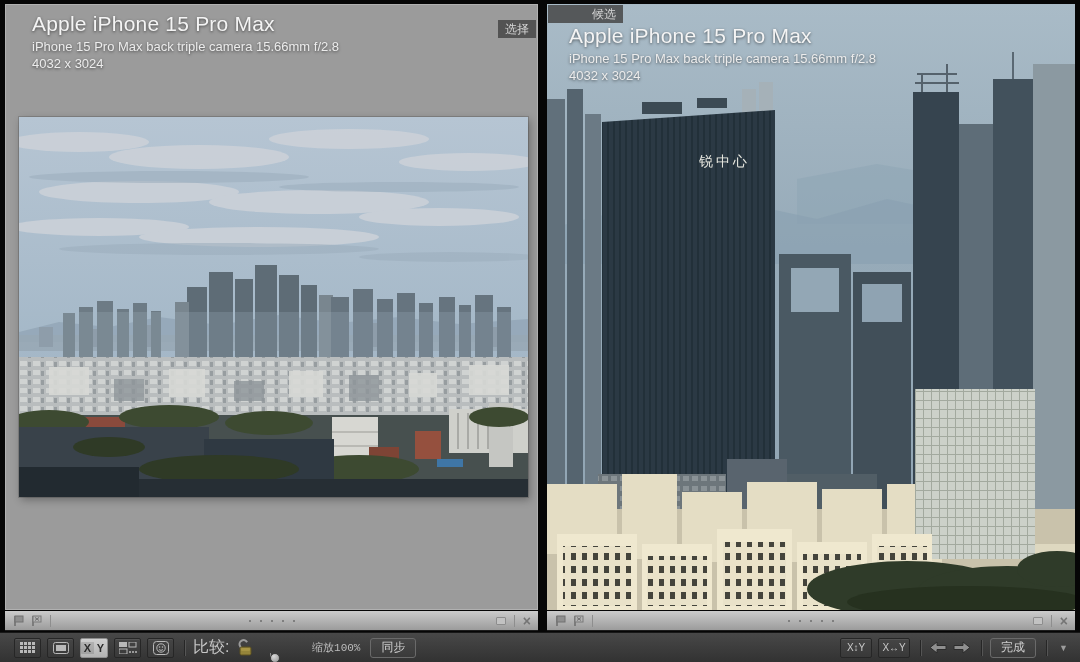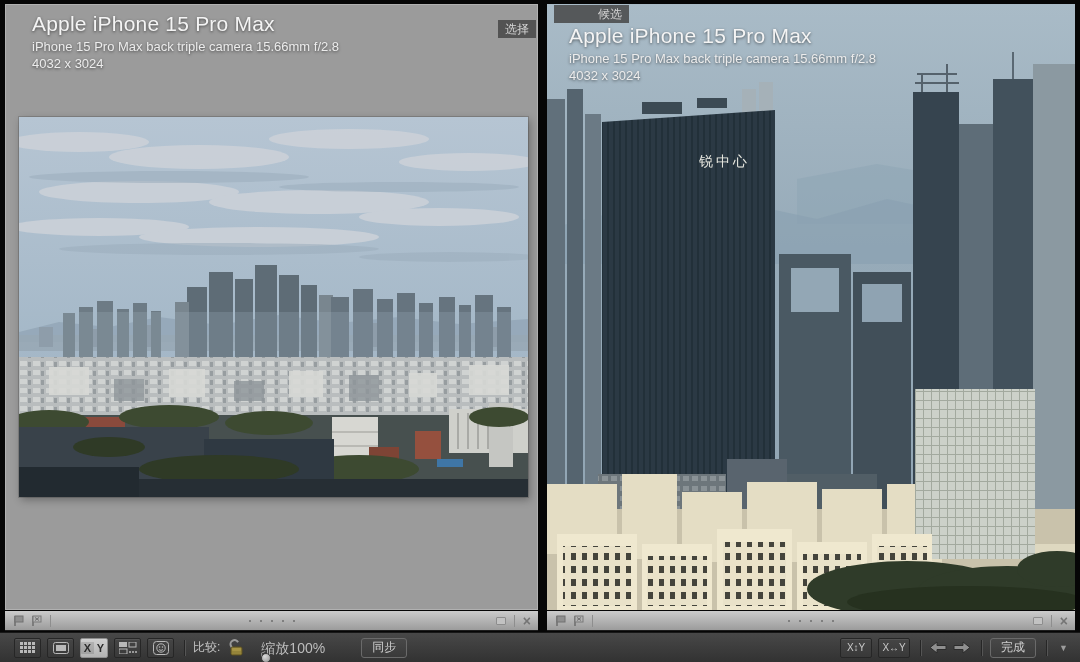--- a/index.html
+++ b/index.html
@@ -16,21 +16,21 @@
   .exif { position:absolute; z-index:5; color:#f4f4f4; text-shadow:0 1px 3px rgba(0,0,0,.55); }
   .pane.left  .exif { left:27px; top:6px; }
   .pane.right .exif { left:22px; top:18px; }
   .exif .title { font-size:21px; line-height:28px; font-weight:400; letter-spacing:.2px; }
   .exif .sub   { font-size:13px; line-height:17px; color:#ececec; }
   .exif .dims  { font-size:13px; line-height:17px; color:#ececec; }
 
   .badge { position:absolute; z-index:6; font-size:12px; line-height:16px; padding:1px 7px;
            background:rgba(70,70,70,.85); color:#d6d6d6; }
   .pane.left  .badge { top:16px; right:2px; }
-  .pane.right .badge { top:1px; left:7px;padding-left:44px; }
+  .pane.right .badge { top:1px; left:1px;padding-left:44px; }
 
   .photo-fit { position:absolute; left:14px; top:113px; width:509px; height:380px;
                box-shadow:0 0 0 1px rgba(0,0,0,.15), 2px 3px 8px rgba(0,0,0,.3); }
   .photo-fill { position:absolute; inset:0;text-align:center; }
   svg.cityscape { display:block; width:100%; height:100%; }
 
   
   .strip { position:absolute; top:611px; height:20px; background:linear-gradient(#cbcbcb,#9c9c9c);
            border-bottom:1px solid #1c1c1c; display:flex; align-items:center; padding:0 7px; z-index:7; }
   .strip.left  { left:5px;  width:533px; }
@@ -45,28 +45,28 @@
 
   
   .toolbar { position:absolute; left:0; top:632px; width:1080px; height:30px;
              background:linear-gradient(#484848,#323232); border-top:1px solid #171717;
              display:flex; align-items:center; padding:0 8px 0 14px; color:#c3c3c3; z-index:8; }
   .tb-btn { height:20px; min-width:27px; display:flex; align-items:center; justify-content:center;
             background:linear-gradient(#454545,#393939); border:1px solid #262626; border-radius:2px;
             box-shadow:inset 0 1px 0 rgba(255,255,255,.08); margin-right:6px; }
   .tb-btn.active { background:linear-gradient(#cfcfcf,#b4b4b4); border-color:#8e8e8e; color:#2c2c2c; }
   .tb-sep { width:1px; height:16px; background:#262626; box-shadow:1px 0 0 #555; margin:0 8px 0 4px; }
-  .tb-label { font-size:12px; margin-right:6px; color:#c6c6c6; }
+  .tb-label { font-size:16px; margin-right:6px; color:#c6c6c6; }
   .xy-text { font-size:10px; letter-spacing:0; color:#c9c9c9; display:flex; align-items:center; }
   .xy-split { display:flex; width:100%; height:100%; align-items:center; }
   .xy-split .half { flex:1; text-align:center; font-size:11px; font-weight:bold; }
   .xy-split .h1 { background:rgba(0,0,0,.12); border-radius:1px 0 0 1px; }
 
   .zoomctl { width:90px; margin:0 10px 0 8px; position:relative; }
-  .zoomctl .zrow { display:flex; justify-content:flex-start; font-size:14px; line-height:12px; color:#bdbdbd; }
+  .zoomctl .zrow { display:flex; justify-content:flex-end; font-size:11px; line-height:12px; color:#bdbdbd;font-family:Liberation Mono, monospace; }
   .zoomctl .track { position:relative; margin-top:3px; height:8px; }
   .zoomctl .line { position:absolute; left:0; right:0; top:3px; height:2px; background:#262626;
                    box-shadow:0 1px 0 rgba(255,255,255,.12); border-radius:1px; }
   .zoomctl .tick { position:absolute; left:52%; top:-1px; width:1px; height:4px; background:#8a8a8a; }
   .zoomctl .thumb { position:absolute; left:57%; top:-1px; width:10px; height:10px; border-radius:50%;
                     background:radial-gradient(circle at 35% 30%, #d9d9d9, #8f8f8f); border:1px solid #3c3c3c; }
   .txt-btn { height:20px; padding:0 10px; display:flex; align-items:center; font-size:12px; color:#cfcfcf;
              background:linear-gradient(#484848,#3a3a3a); border:1px solid #6a6a6a; border-radius:3px; }
   .tb-right { margin-left:auto; display:flex; align-items:center; }
   .navarrow { margin-right:6px; display:flex; align-items:center; }

